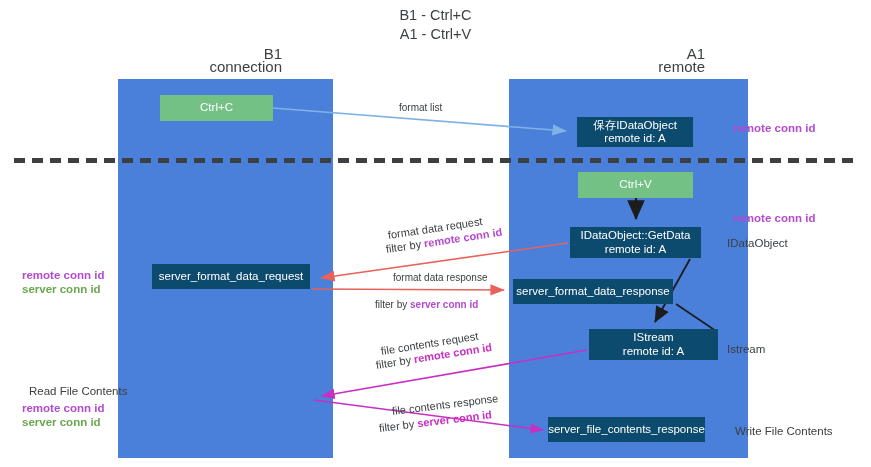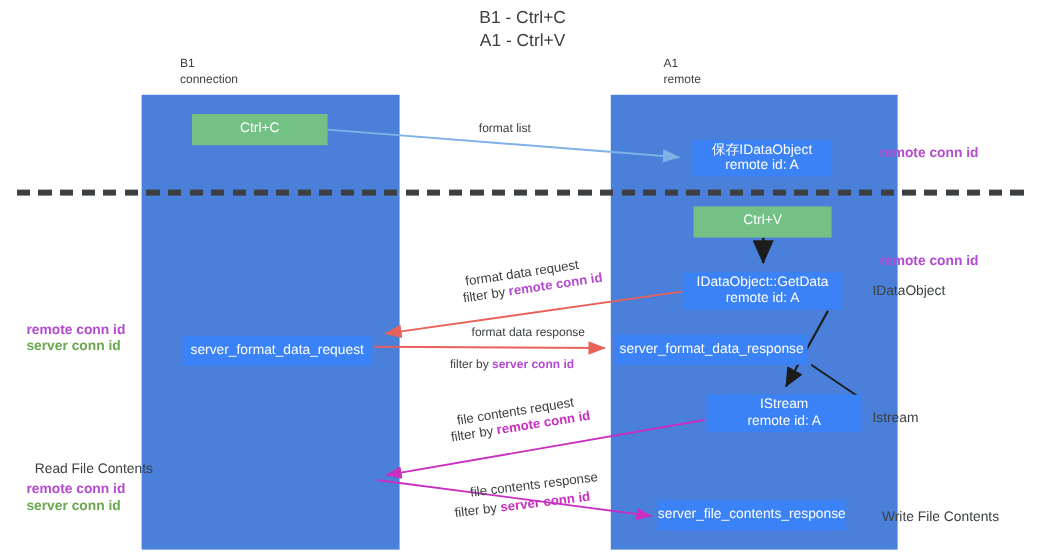--- a/index.html
+++ b/index.html
@@ -14,46 +14,46 @@
 
   
   .title{
     position:absolute;left:0;top:6px;width:871px;
     text-align:center;color:#3c4043;font-size:14.5px;line-height:19px;
     white-space:pre-line;
   }
 
   
   .colhead{
-    position:absolute;text-align:left;color:#3c4043;
-    font-size:10px;line-height:13px;white-space:pre-line;
+    position:absolute;text-align:right;color:#3c4043;
+    font-size:15px;line-height:13px;white-space:pre-line;
   }
   #head-b1{left:150px;top:47px;width:132px;}
   #head-a1{left:553px;top:47px;width:152px;}
 
   
   .lane{position:absolute;background:#4a7fda;}
   #lane-b1{left:118px;top:79px;width:215px;height:379px;}
   #lane-a1{left:509px;top:79px;width:239px;height:379px;}
 
   
   .box{
     position:absolute;box-sizing:border-box;
     display:flex;align-items:center;justify-content:center;
     text-align:center;color:#ffffff;font-size:11.5px;line-height:13.5px;
     white-space:pre-line;padding:4px 4px;
   }
   .green{background:#74c186;}
-  .orange{background:#3b82f6;}
+  .orange{background:#0c4a6e;}
 
   #box-ctrlc{left:160px;top:95px;width:113px;height:26px;}
   #box-save-ido{left:577px;top:117px;width:116px;height:30px;}
   #box-ctrlv{left:578px;top:172px;width:115px;height:26px;}
   #box-getdata{left:570px;top:227px;width:131px;height:31px;}
-  #box-sfdreq{left:152px;top:280px;width:158px;height:25px;}
+  #box-sfdreq{left:152px;top:264px;width:158px;height:25px;}
   #box-sfdres{left:513px;top:279px;width:160px;height:25px;text-align:center;}
   #box-istream{left:589px;top:329px;width:129px;height:31px;}
   #box-sfcreq{left:150px;top:385px;width:161px;height:25px;}
   #box-sfcres{left:548px;top:417px;width:157px;height:25px;}
 
   
   #divider{
     position:absolute;left:14px;top:158px;width:845px;height:5px;
     background:repeating-linear-gradient(to right,#3c4043 0 11px,rgba(0,0,0,0) 11px 18px);
   }

